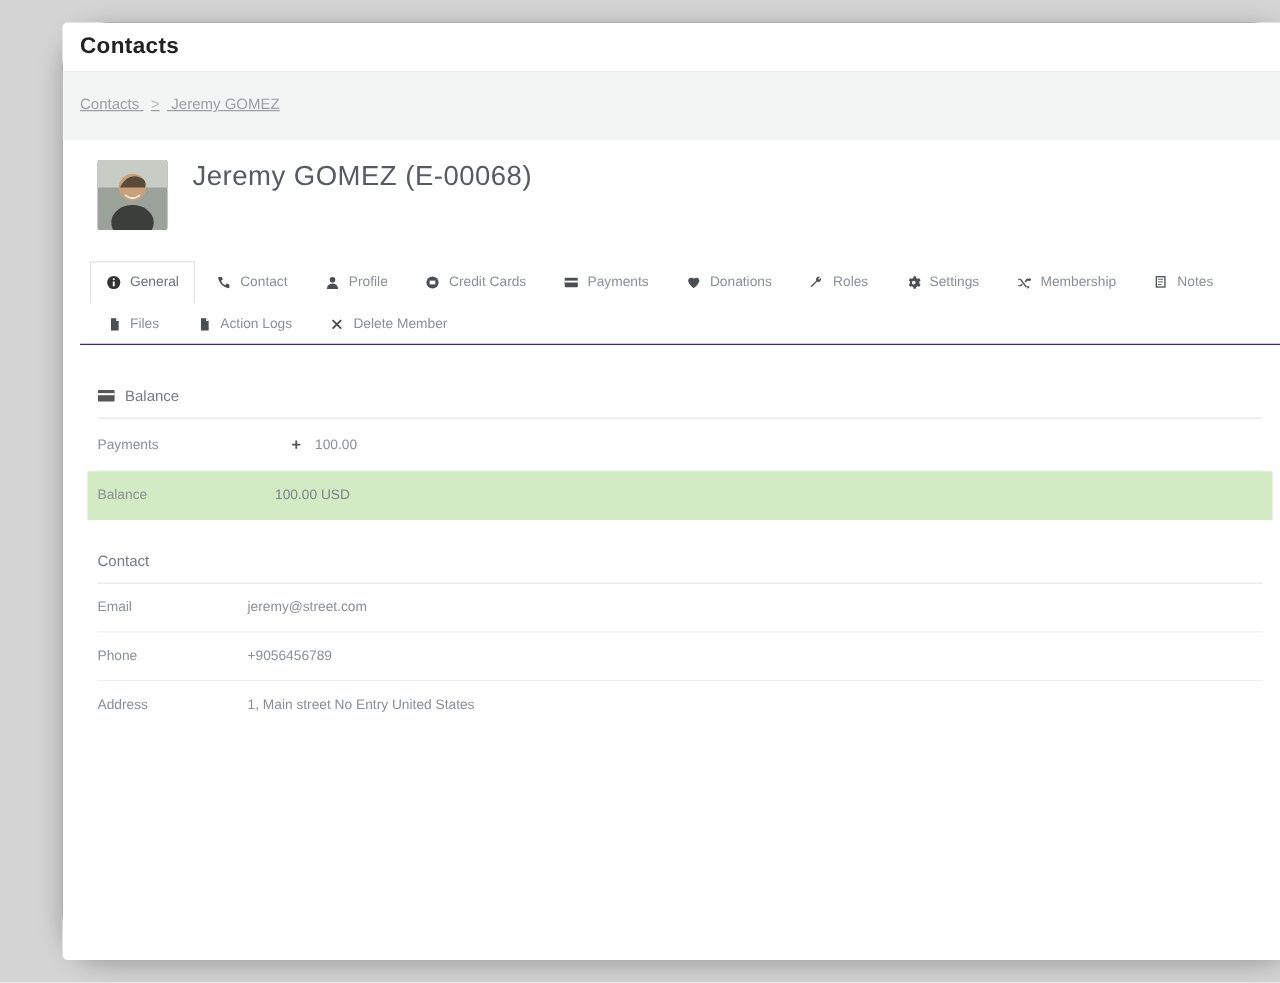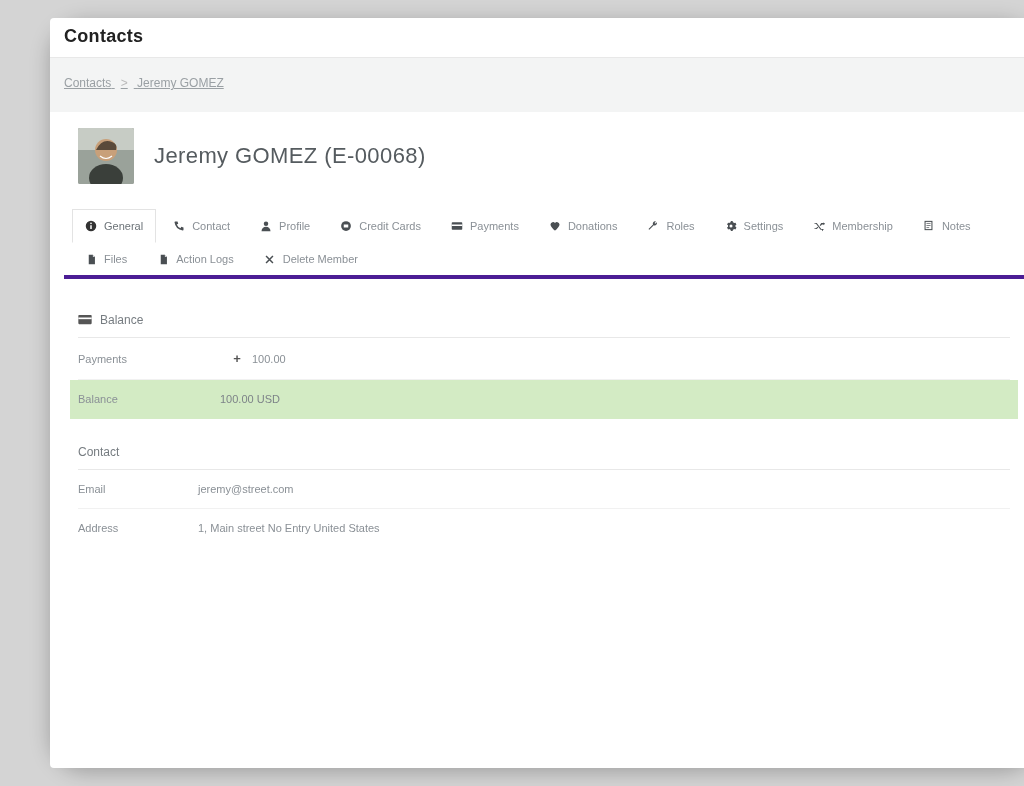--- a/index.html
+++ b/index.html
@@ -52,21 +52,20 @@
       padding: 0 6px;
       color: #bbb;
     }
     .content-area {
       background: #fff;
       margin: 0 14px 14px;
       padding-bottom: 40px;
     }
     .profile-header {
       display: flex;
-      align-items: center;
       gap: 20px;
       padding: 16px 14px 24px;
     }
     .avatar {
       width: 56px;
       height: 56px;
       background: #999;
       border-radius: 2px;
       display: flex;
       align-items: center;
@@ -77,21 +76,21 @@
     .avatar svg { width: 56px; height: 56px; }
     .profile-name {
       font-size: 22px;
       font-weight: 400;
       color: #555b5f;
       letter-spacing: 0.4px;
     }
     .tabs {
       display: flex;
       flex-wrap: wrap;
-      border-bottom: 4px solid #4c1d95;
+      border-bottom: 1px solid #4c1d95;
       padding: 0 8px;
       gap: 0;
     }
     .tab {
       display: flex;
       align-items: center;
       gap: 7px;
       padding: 10px 12px;
       font-size: 11px;
       color: #8a9096;
@@ -374,20 +373,24 @@
           <div class="value">100.00 USD</div>
         </div>
 
         <div class="section-plain-title">Contact</div>
 
         <div class="contact-row">
           <div class="label">Email</div>
           <div class="value">jeremy@street.com</div>
         </div>
         <div class="contact-row">
+          <div class="label">Phone</div>
+          <div class="value">+9056456789</div>
+        </div>
+        <div class="contact-row">
           <div class="label">Address</div>
           <div class="value">1, Main street No Entry United States</div>
         </div>
 
       </div>
     </div>
   </div>
 </div>
 
 </body></html>

